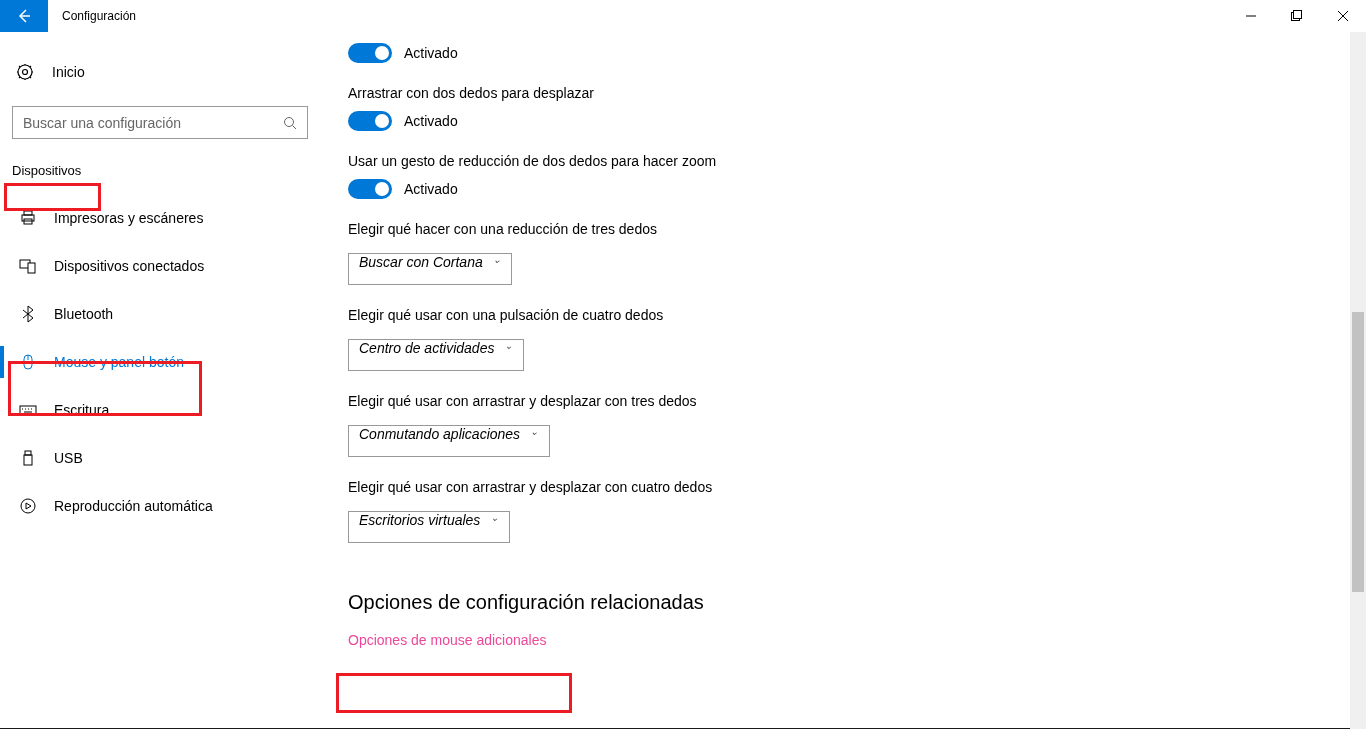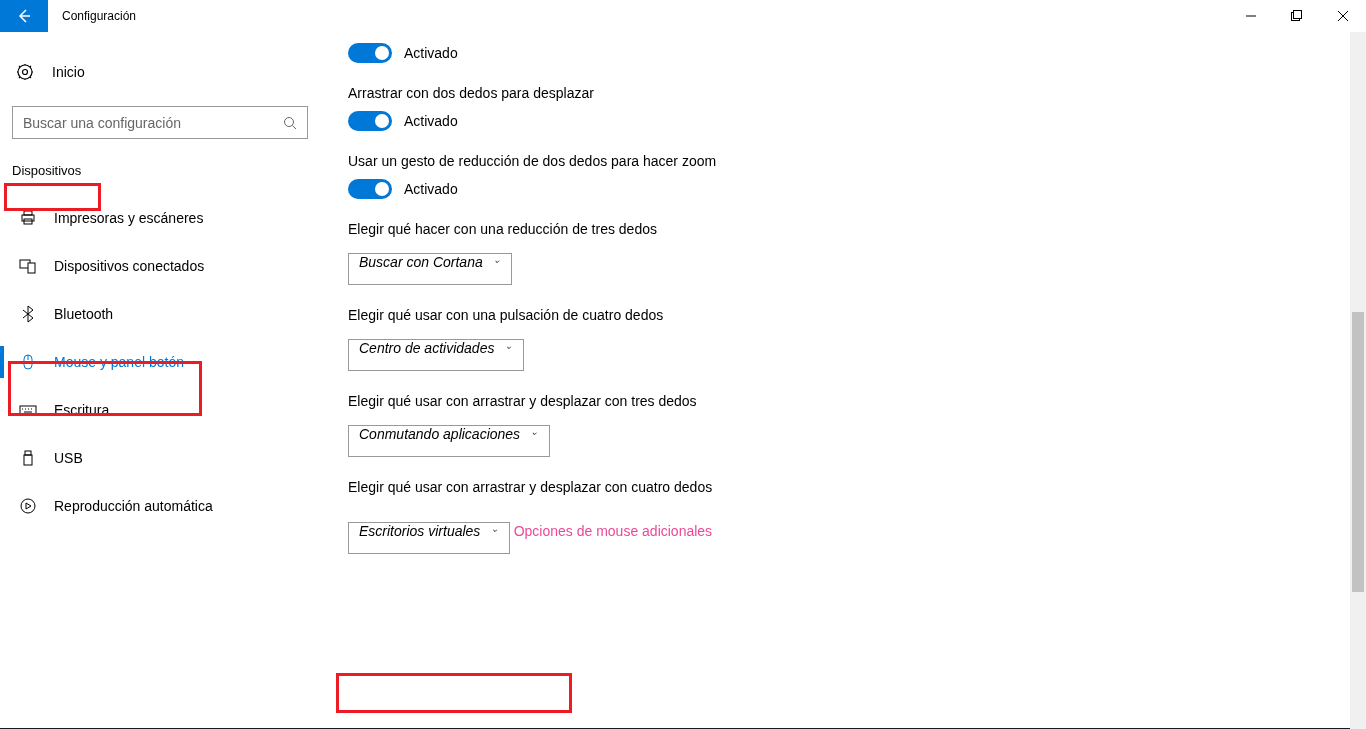--- a/index.html
+++ b/index.html
@@ -391,20 +391,21 @@
         <span>Conmutando aplicaciones</span>
         <span class="chev">⌄</span>
       </div>
 
       <div class="setting-label">Elegir qué usar con arrastrar y desplazar con cuatro dedos</div>
       <div class="dropdown">
         <span>Escritorios virtuales</span>
         <span class="chev">⌄</span>
       </div>
 
+      <div class="section-heading">Opciones de configuración relacionadas</div>
       <a class="link">Opciones de mouse adicionales</a>
     </div>
   </div>
 </div>
 
 <div class="scrollbar-track">
   <div class="scrollbar-thumb"></div>
 </div>
 
 <div class="bottom-border"></div>

